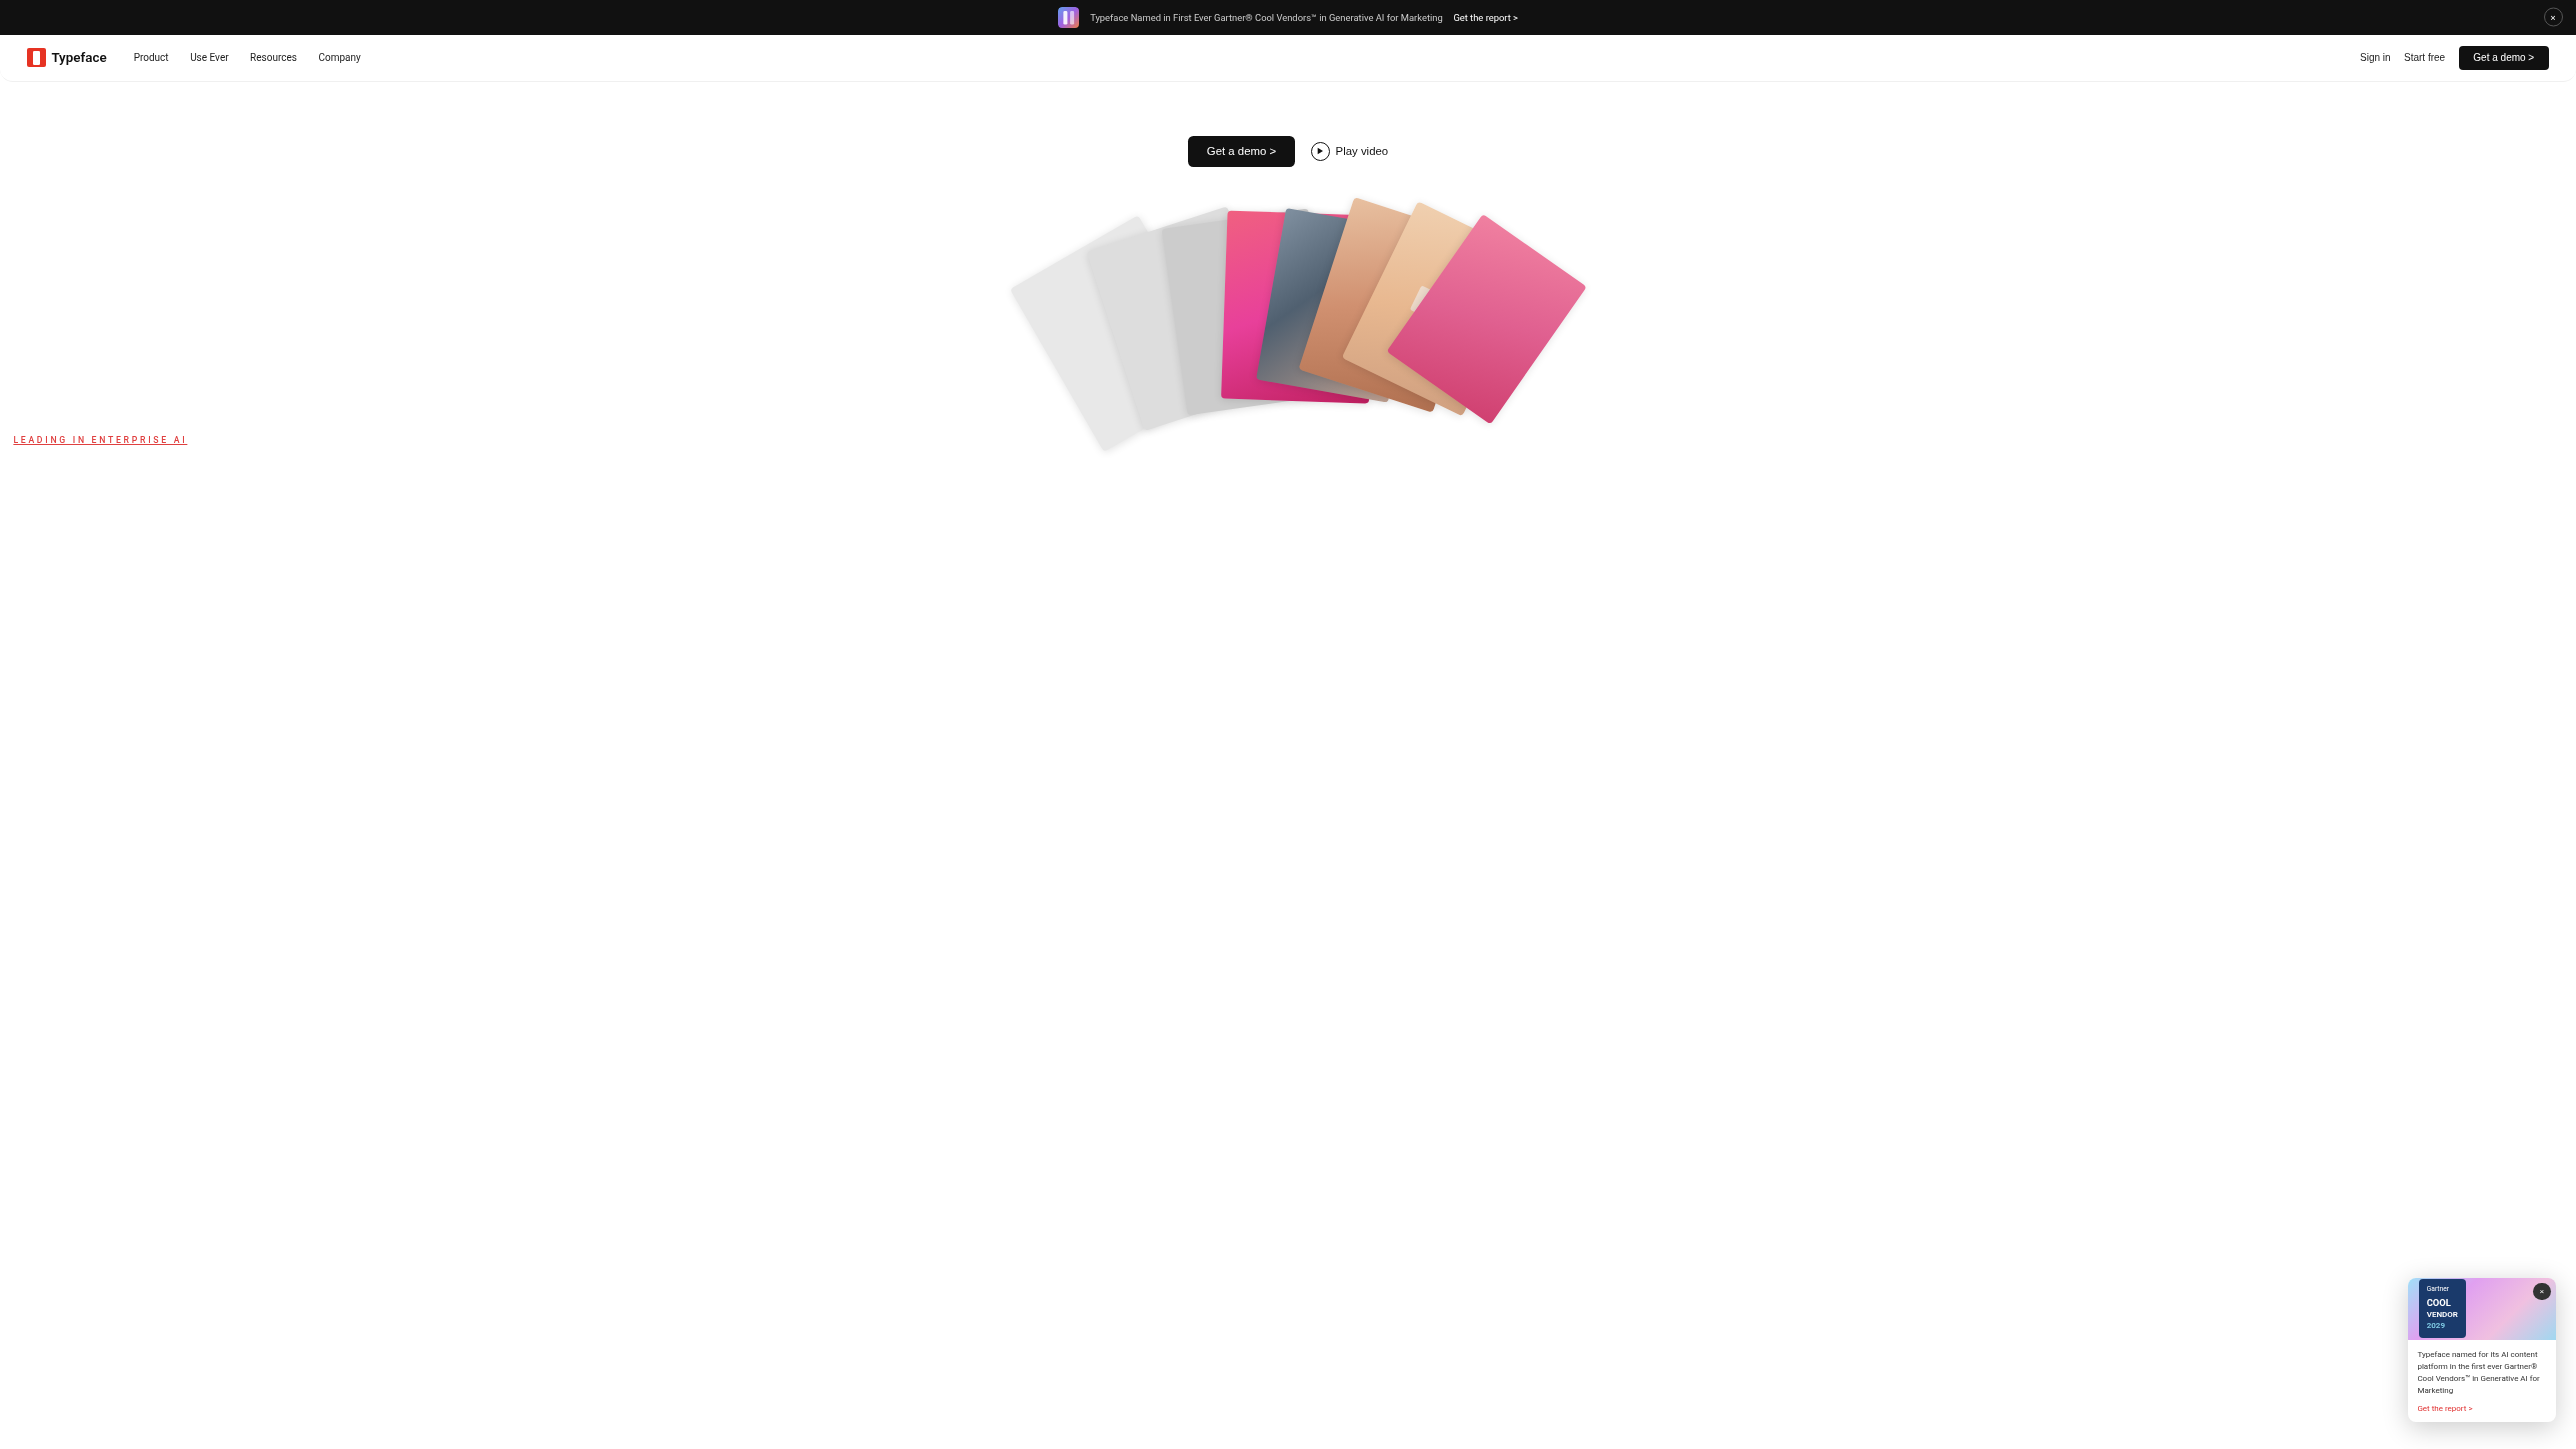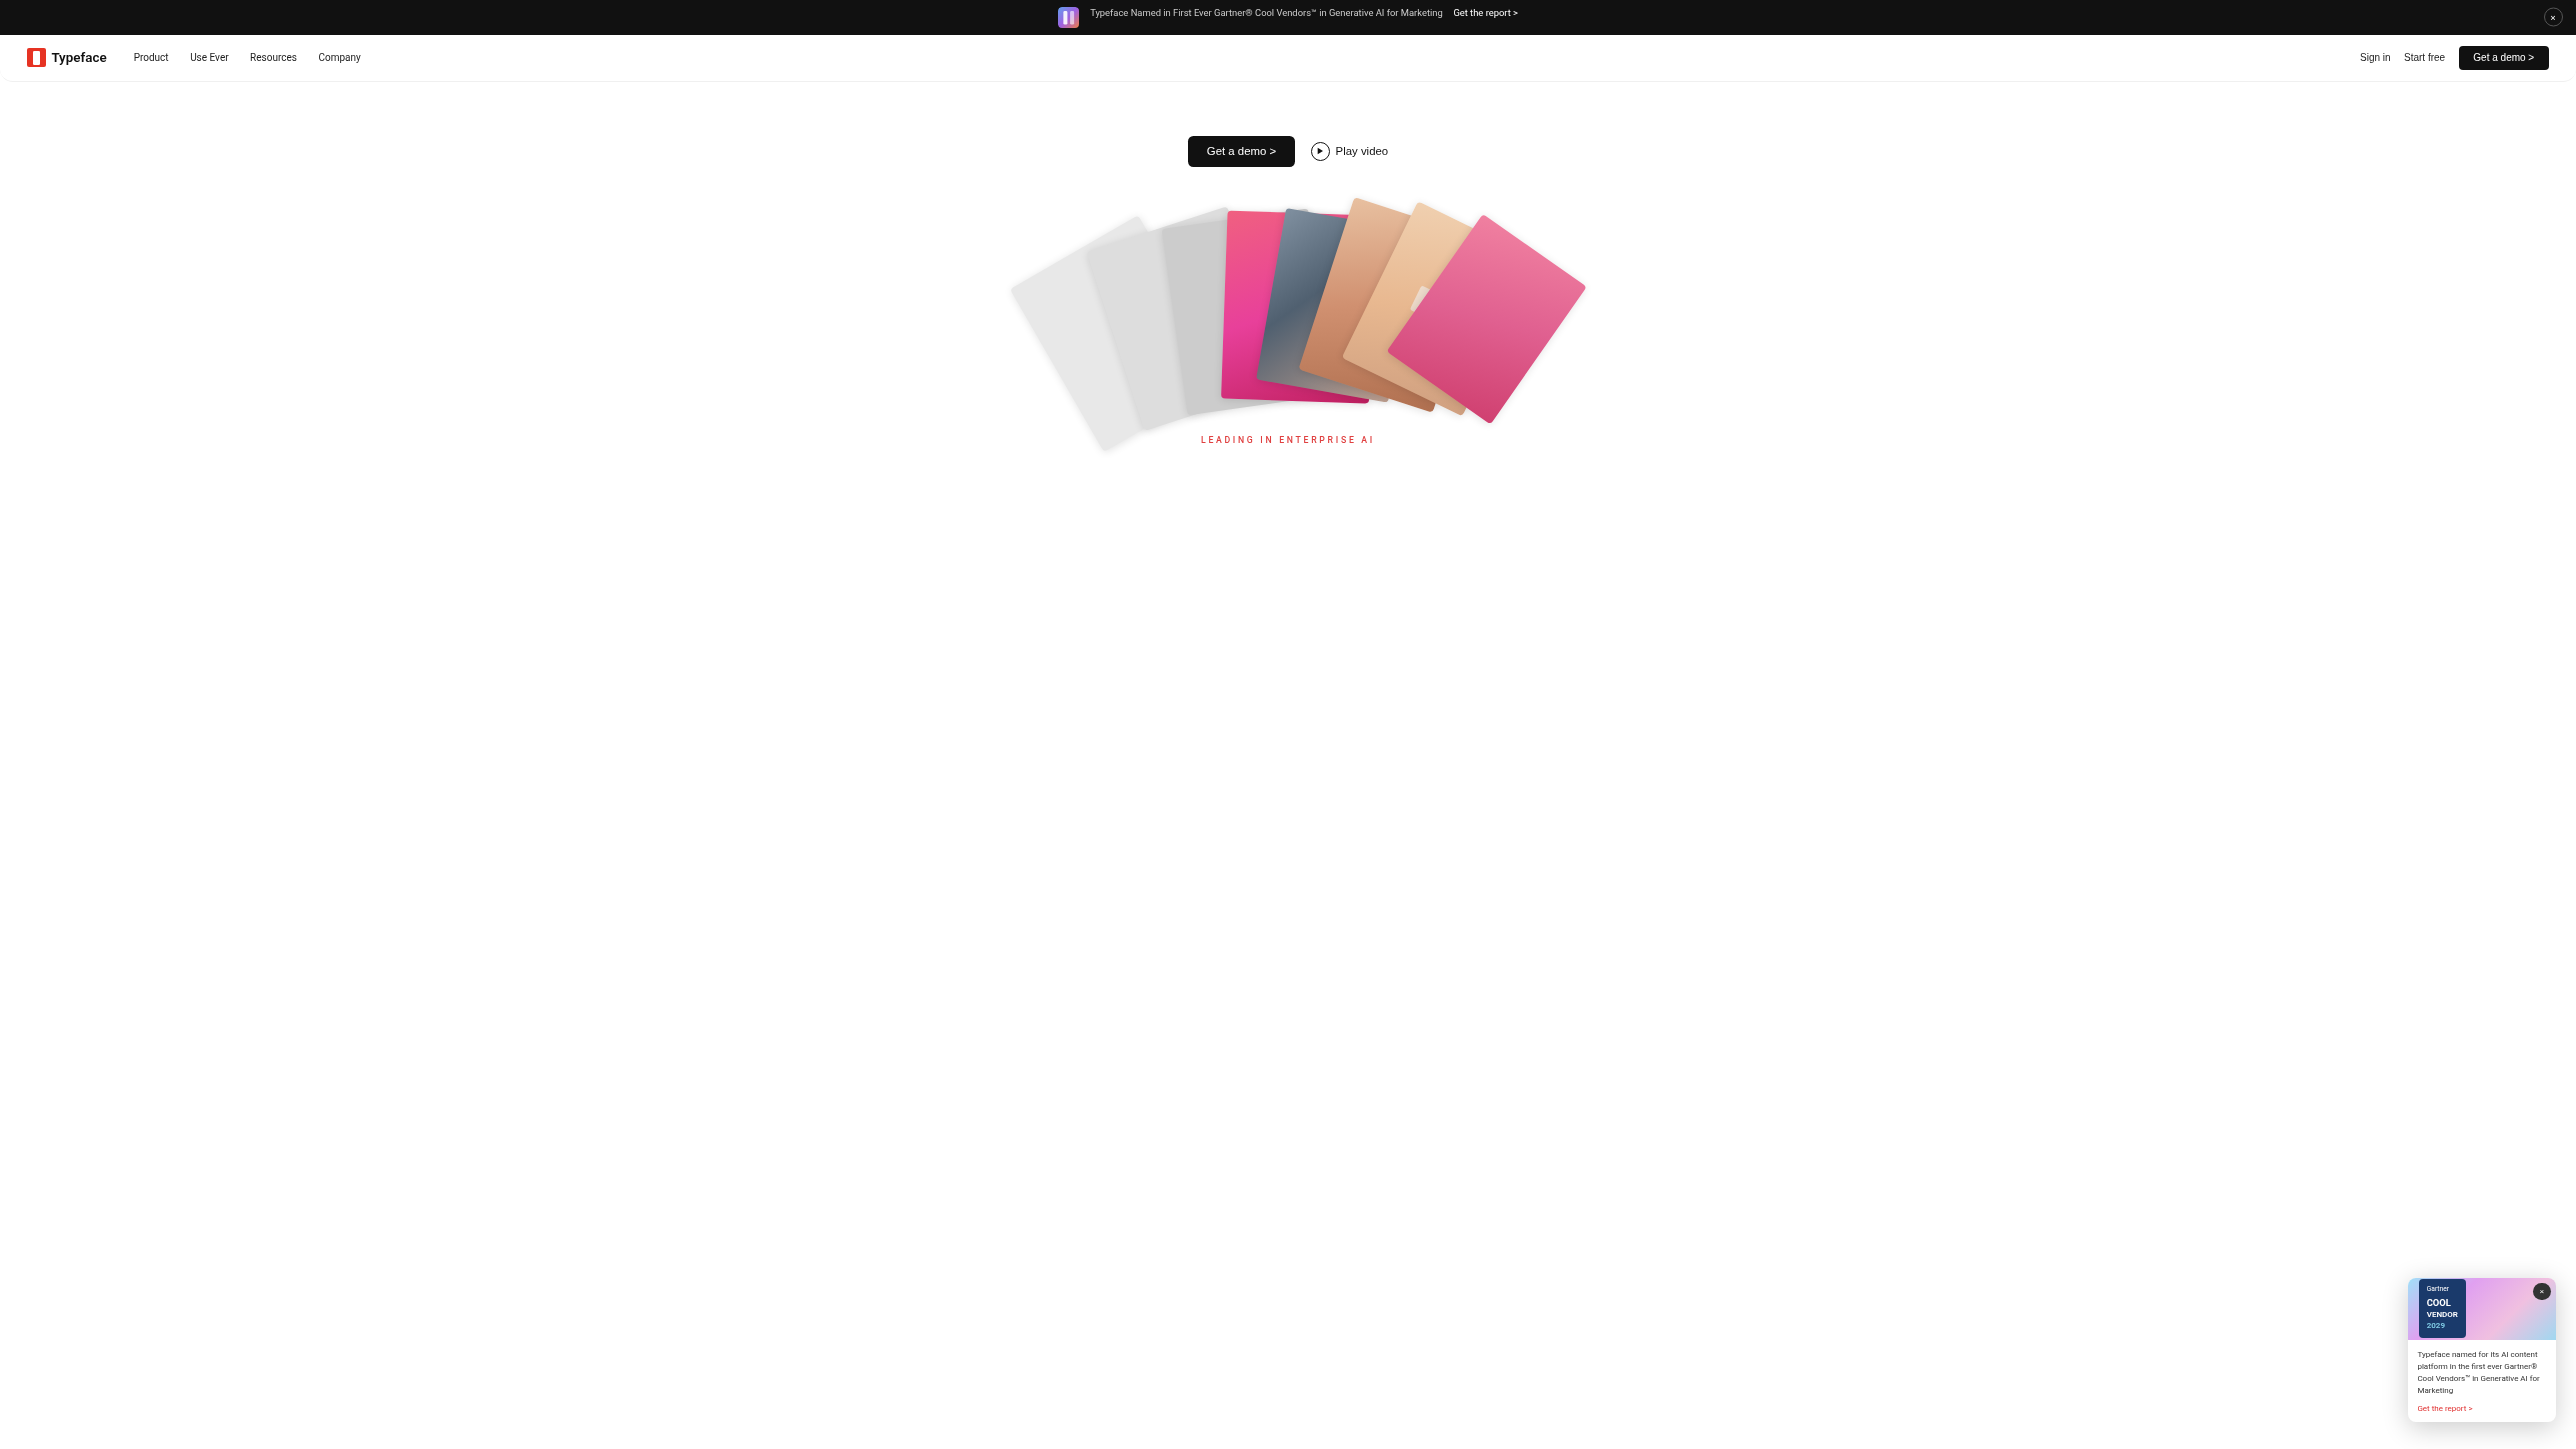--- a/index.html
+++ b/index.html
@@ -3,20 +3,21 @@
   <meta charset="utf-8">
   <style>
     * { margin: 0; padding: 0; box-sizing: border-box; }
     body { font-family: -apple-system, BlinkMacSystemFont, 'Segoe UI', Roboto, sans-serif; background: #fff; overflow-x: hidden; }
 
     
     .top-banner {
       background: #111;
       color: #fff;
       display: flex;
+      align-items: center;
       justify-content: center;
       padding: 6.7px 13.4px;
       position: relative;
       gap: 10.7px;
     }
     .top-banner-logo {
       width: 21.5px;
       height: 21.5px;
       border-radius: 4px;
       overflow: hidden;
@@ -180,26 +181,27 @@
       height: 19px;
       border-radius: 50%;
       border: 1.3px solid #111;
       display: flex;
       align-items: center;
       justify-content: center;
     }
 
     
     .leading-text {
-      text-align: center;
+      text-align: left;
       padding: 27px 13.4px 13.4px;
       font-size: 8.7px;
       letter-spacing: 2.7px;
       color: #e04040;
       font-weight: 500;
+      text-decoration: underline;
     }
 
     
     .popup-card {
       position: fixed;
       bottom: 27px;
       right: 20px;
       width: 148px;
       background: #fff;
       border-radius: 8px;

